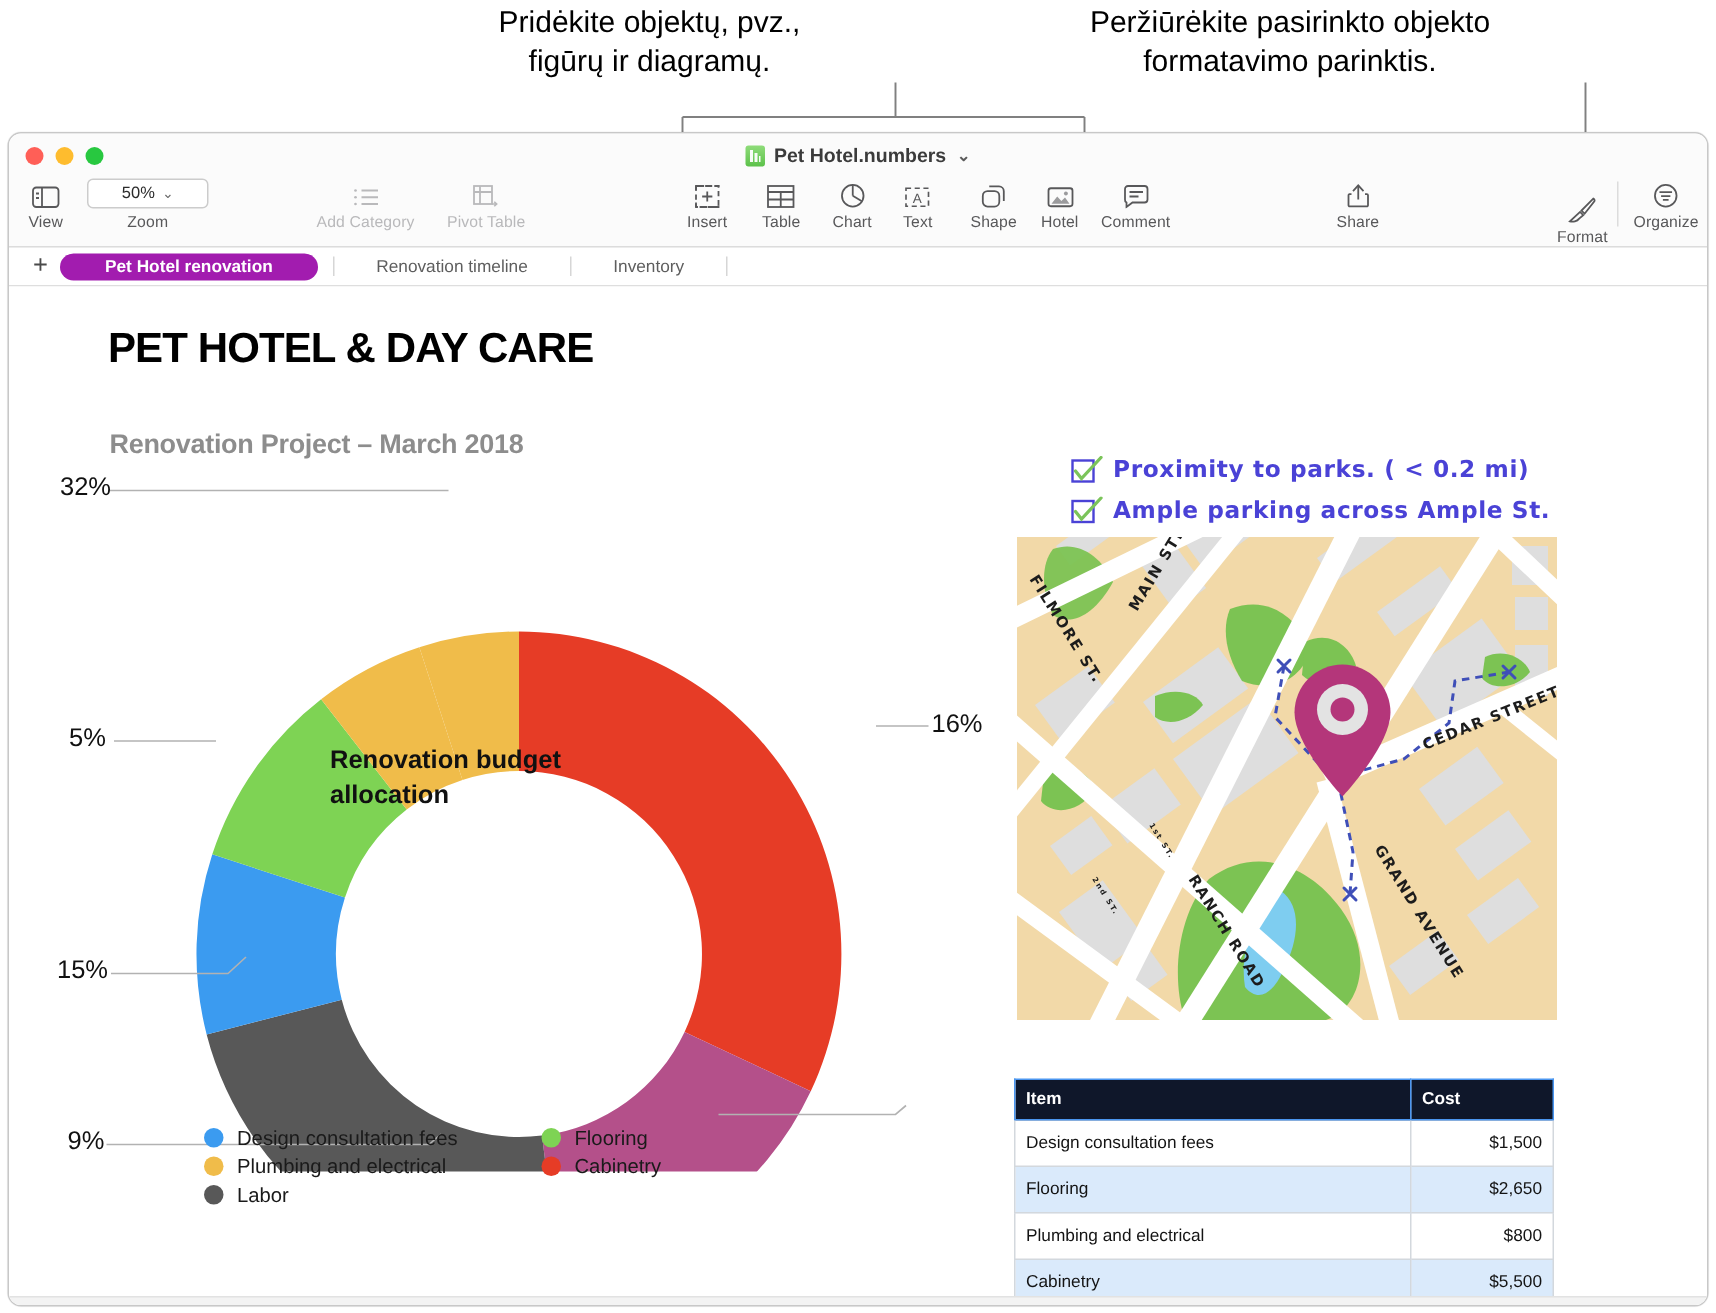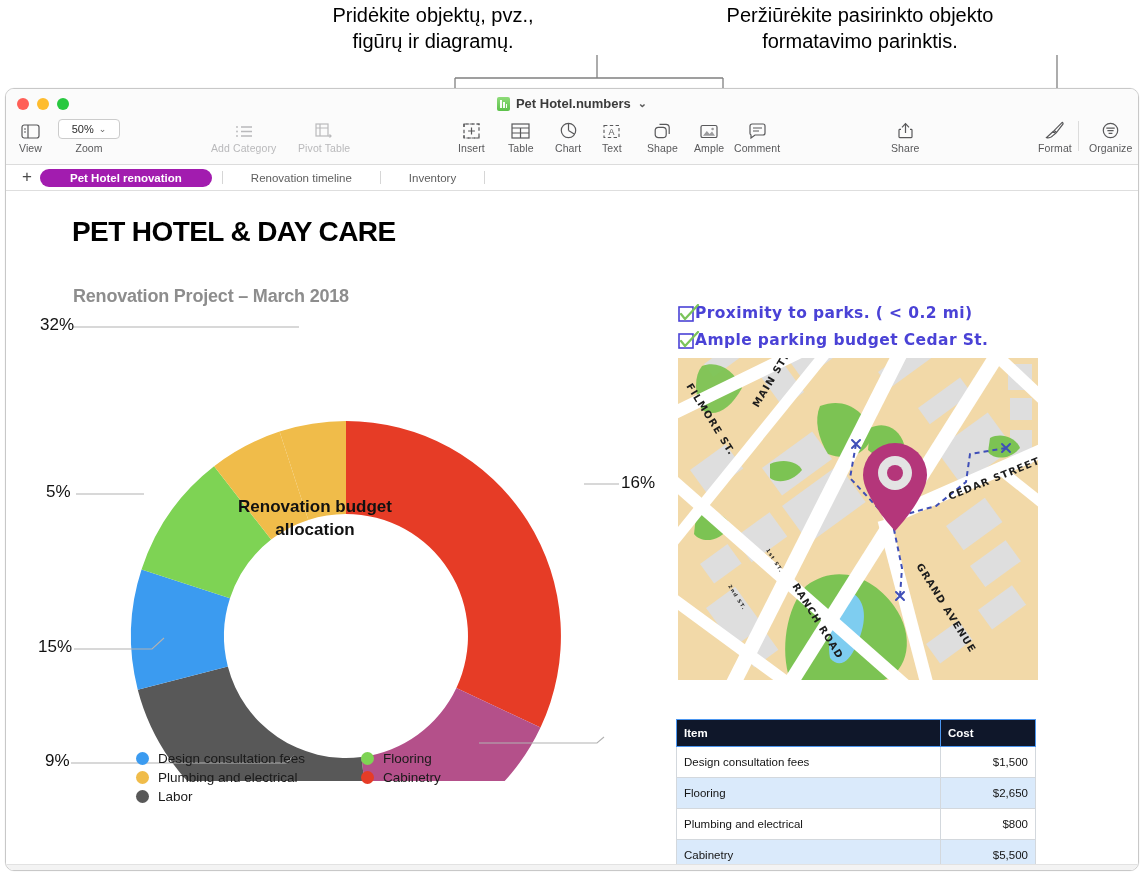--- a/index.html
+++ b/index.html
@@ -79,21 +79,21 @@
     position: absolute;
     display: flex; flex-direction: column; align-items: center;
     gap: 3px;
     color: #58585a;
   }
   .tb-item .lbl { font-size: 10.5px; color: #58585a; letter-spacing: .1px; }
   .tb-item.dim .lbl, .tb-item.dim svg { color: #b9b9bb; }
   .tb-icon { height: 20px; display: flex; align-items: flex-end; }
 
   .zoom-pill {
-    width: 62px; height: 20px;
+    width: 81px; height: 20px;
     border: 1px solid #ccc; border-radius: 4px;
     background: #fff;
     display: flex; align-items: center; justify-content: center;
     gap: 5px;
     font-size: 11px; color: #2b2b2b;
   }
   .zoom-pill .cv { font-size: 9px; color: #666; }
 
   
   .tabbar {
@@ -136,37 +136,37 @@
 
   
   .chart-wrap { position: absolute; left: 18px; top: 110px; width: 640px; height: 480px; }
   .pct-label {
     position: absolute; font-size: 17px; color: #111; font-weight: normal;
     font-family: "Liberation Sans", sans-serif;
     text-align: center;
   }
   .donut-center {
     position: absolute;
-    left: 196px; top: 195px; width: 190px; text-align: center;
+    left: 196px; top: 195px; width: 190px; 
     font-size: 17px; font-weight: bold; color: #111; line-height: 1.33;
   }
 
   .legend {
     position: absolute; left: 130px; top: 558px;
     display: grid;
     grid-template-columns: 225px auto;
     grid-auto-rows: 19px;
     font-size: 13.5px; color: #1a1a1a;
   }
   .lg { display: flex; align-items: center; gap: 9px; }
   .swatch { width: 13px; height: 13px; border-radius: 50%; flex: none; }
 
   
   .checklist { position: absolute; left: 672px; top: 108px; width: 370px; }
-  .chk-row { display: flex; align-items: center; gap: 0; height: 27px; }
+  .chk-row { display: flex; align-items: center; gap: 11px; height: 27px; margin-left: 36px; }
   .chk-box { width: 17px; height: 17px; position: relative; flex: none; }
   .chk-text {
     color: #4a42d6; font-size: 15.5px;
     font-family: "DejaVu Sans", sans-serif; font-weight: bold;
     letter-spacing: .4px;
   }
 
   .map {
     position: absolute; left: 672px; top: 167px;
     width: 360px; height: 322px;
@@ -336,21 +336,21 @@
       </div>
 
       <div class="tb-item" style="left:688px; top:4px;">
         <div class="tb-icon">
           <svg width="18" height="15" viewBox="0 0 18 15" fill="none" stroke="#58585a" stroke-width="1.2">
             <rect x="1" y="1.5" width="16" height="12" rx="1.6"></rect>
             <path d="M3,11.8 L6.8,7 L9.6,10 L12,7.6 L15,11.8 Z" fill="#9b9b9d" stroke="none"></path>
             <circle cx="12.6" cy="5" r="1.3" fill="#9b9b9d" stroke="none"></circle>
           </svg>
         </div>
-        <span class="lbl">Ample</span>
+        <span class="lbl">Hotel</span>
       </div>
 
       <div class="tb-item" style="left:728px; top:4px;">
         <div class="tb-icon">
           <svg width="17" height="16" viewBox="0 0 17 16" fill="none" stroke="#58585a" stroke-width="1.2">
             <path d="M1,3 a2,2 0 0 1 2,-2 h11 a2,2 0 0 1 2,2 v7 a2,2 0 0 1 -2,2 h-8 l-4,3 v-3 a2,2 0 0 1 -1,-2 z"></path>
             <line x1="4" y1="5" x2="13" y2="5"></line>
               <line x1="4" y1="8" x2="10" y2="8"></line>
           </svg>
         </div>
@@ -361,21 +361,21 @@
         <div class="tb-icon">
           <svg width="15" height="17" viewBox="0 0 15 17" fill="none" stroke="#58585a" stroke-width="1.2">
             <path d="M4,5.4 L7.5,1.6 L11,5.4"></path>
               <line x1="7.5" y1="1.8" x2="7.5" y2="11"></line>
             <path d="M3,7.4 H1.6 a0.8,.8 0 0 0 -.6,.8 v6.6 a0.8,.8 0 0 0 .8,.8 h11.4 a0.8,.8 0 0 0 .8,-.8 v-6.6 a.8,.8 0 0 0 -.8,-.8 H12"></path>
           </svg>
         </div>
         <span class="lbl">Share</span>
       </div>
 
-      <div class="tb-item" style="left:1032px; top:4px;align-items:center;">
+      <div class="tb-item" style="left:1032px; top:14px;align-items:center;">
         <div class="tb-icon">
           <svg width="19" height="18" viewBox="0 0 19 18" fill="none" stroke="#58585a" stroke-width="1.2">
             <path d="M17.2,1.4 L9.3,9.4 L11.4,11.5 L17.9,3.2 a1.4,1.4 0 0 0 -.7,-1.8 z"></path>
             <path d="M8.4,10.3 L1.6,16.6 C3.6,17.2 6.5,16.4 7.6,14.9 L10.5,12.4 Z"></path>
           </svg>
         </div>
         <span class="lbl">Format</span>
       </div>
 
       <div class="tb-item" style="left:1083px; top:4px;">
@@ -483,21 +483,21 @@
         </span>
         <span class="chk-text">Proximity to parks. ( &lt; 0.2 mi)</span>
       </div>
       <div class="chk-row">
         <span class="chk-box">
           <svg width="22" height="20" viewBox="0 0 22 20">
             <rect x="1" y="3" width="14" height="14" fill="none" stroke="#4a42d6" stroke-width="1.6"></rect>
             <path d="M3,10 L7,15 L20,1" fill="none" stroke="#7bc45a" stroke-width="2.2" stroke-linecap="round"></path>
           </svg>
         </span>
-        <span class="chk-text">Ample parking budget  Cedar St.</span>
+        <span class="chk-text">Ample parking across  Ample St.</span>
       </div>
     </div>
 
     <div class="map">
       <svg width="360" height="322" viewBox="0 0 360 322">
         <rect width="360" height="322" fill="#f2d9a8"></rect>
 
         <g fill="#dedede">
           <rect x="26" y="6" width="34" height="16" transform="rotate(-36 26 6)"></rect>
           <rect x="78" y="12" width="26" height="46" transform="rotate(-36 78 12)"></rect>

